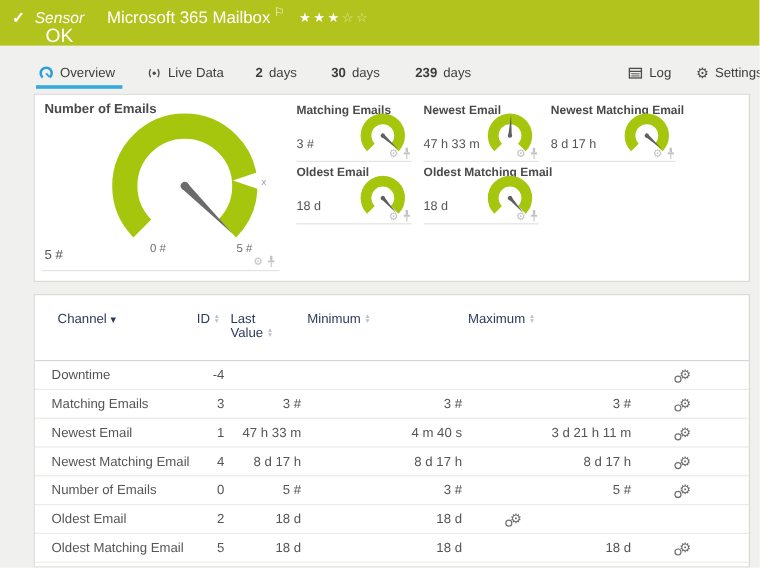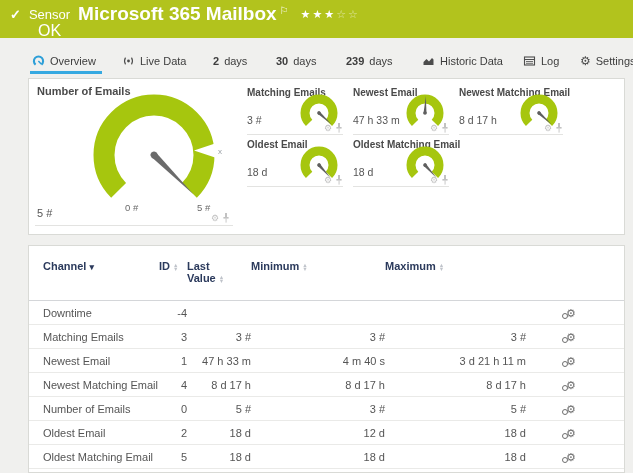--- a/index.html
+++ b/index.html
@@ -8,22 +8,22 @@
   }
   *{box-sizing:border-box;margin:0;padding:0}
   html,body{margin:0}
   body{font-family:"Liberation Sans",sans-serif;background:#fff}
   .screen{position:relative;width:633px;height:473px;overflow:hidden;background:var(--page-bg,#f0f0ee)}
 
   
   .topbar{position:absolute;left:0;top:0;width:633px;height:38px;background:var(--status-green,#b2c31d);
           display:flex;align-items:center;padding:0 0 10px 10px;color:#fff}
   .topbar .check{font-size:13px;font-weight:bold;margin-right:8px}
-  .topbar .kind{font-size:13px;margin-right:8px}
-  .topbar .title{font-size:19px;font-weight:bold}
+  .topbar .kind{font-size:13px;font-style:italic;margin-right:19px}
+  .topbar .title{font-size:14px;font-weight:normal}
   .topbar .flag{font-size:10px;margin:-8px 0 0 3px;opacity:.9;cursor:pointer}
   .stars{margin-left:12px;font-size:11px;letter-spacing:2px;cursor:pointer}
   .stars .dim{opacity:.55}
   .status-ok{position:absolute;left:38px;top:22px;font-size:16px;color:#fff}
 
   
   .tabs{position:absolute;left:0;top:50px;width:633px;height:23px}
   .tab{position:absolute;top:0;height:22px;display:flex;align-items:center;gap:5px;
        font-size:11px;color:#3d3d3d;cursor:pointer;white-space:nowrap}
   .tab b{font-weight:bold}
@@ -54,22 +54,22 @@
   .sg .sg-title{position:absolute;left:0;top:0;font-size:10px;font-weight:bold;color:#4a4a4a;white-space:nowrap}
   .sg svg.dial{position:absolute;right:2px;top:7px}
   .sg .sg-value{position:absolute;left:0;top:27px;font-size:10.5px;color:#555;white-space:nowrap}
   .sg .sg-line{position:absolute;left:0;right:0;bottom:0;height:1px;background:#e3e3e1}
   .sg .mini-icons{right:0;top:36px}
   .sg1{left:218px;top:8px}.sg2{left:324px;top:8px}.sg3{left:430px;top:8px;width:104px}
   .sg4{left:218px;top:60px}.sg5{left:324px;top:60px}
 
   
   .tgrid{display:grid;grid-template-columns:116px 28px 64px 134px 141px 1fr;align-items:center}
-  .thead{padding:14px 0 0 14px;height:55px;border-bottom:1px solid #d4d6d9;color:var(--header-navy,#2b3a5c);
-         font-size:11px;font-weight:bold;align-items:start}
+  .thead{padding:14px 0 0 19px;height:55px;border-bottom:1px solid #d4d6d9;color:var(--header-navy,#2b3a5c);
+         font-size:11px;font-weight:normal;align-items:start}
   .thead .hc{white-space:nowrap}
   .thead .r{text-align:left}
   .sort{display:inline-block;vertical-align:middle;margin-left:3px}
   .sort i{display:block;font-style:normal;font-size:5.5px;line-height:4px;color:#bfc3ca}
   .caret{font-size:9px;margin-left:3px}
   .trow{padding-left:14px;height:24px;border-bottom:1px solid #eaeae8;font-size:11px;color:#555;cursor:pointer}
   .trow .num{text-align:right;white-space:nowrap}
   .trow .ch{white-space:nowrap}
   .gearcell{padding-left:40px}
   .rowgear{position:relative;font-size:11px;color:#6f6f6f;line-height:1;cursor:pointer}
@@ -110,26 +110,20 @@
         <span>days</span>
       </div>
     <div class="tab t4">
         <b>30</b>
         <span>days</span>
       </div>
     <div class="tab t5">
         <b>239</b>
         <span>days</span>
       </div>
-    <div class="tab t6">
-      <svg class="ticon" width="13" height="12" viewBox="0 0 12 12">
-        <path d="M1 10 L1 7 L4 4 L6.5 6.5 L9.5 3 L11 4.5 L11 10 Z" fill="#4c4c4c"></path>
-      </svg>
-      <span>Historic Data</span>
-    </div>
     <div class="tab t7">
       <svg class="ticon" width="13" height="12" viewBox="0 0 12 12">
         <rect x="1" y="2" width="10" height="8" fill="none" stroke="#4c4c4c" stroke-width="1.1"></rect>
         <line x1="1" y1="4.5" x2="11" y2="4.5" stroke="#4c4c4c" stroke-width="1"></line>
         <line x1="2.5" y1="6.5" x2="9.5" y2="6.5" stroke="#4c4c4c" stroke-width=".8"></line>
         <line x1="2.5" y1="8.3" x2="9.5" y2="8.3" stroke="#4c4c4c" stroke-width=".8"></line>
       </svg>
       <span>Log</span>
     </div>
     <div class="tab t8">
@@ -321,21 +315,20 @@
       <div class="num">0</div>
       <div class="num">5 #</div>
       <div class="num">3 #</div>
       <div class="num">5 #</div>
       <div class="gearcell"><span class="rowgear">⚙</span></div>
     </div>
     <div class="tgrid trow">
       <div class="ch">Oldest Email</div>
       <div class="num">2</div>
       <div class="num">18 d</div>
-      <div class="num">12 d</div>
       <div class="num">18 d</div>
       <div class="gearcell"><span class="rowgear">⚙</span></div>
     </div>
     <div class="tgrid trow">
       <div class="ch">Oldest Matching Email</div>
       <div class="num">5</div>
       <div class="num">18 d</div>
       <div class="num">18 d</div>
       <div class="num">18 d</div>
       <div class="gearcell"><span class="rowgear">⚙</span></div>

